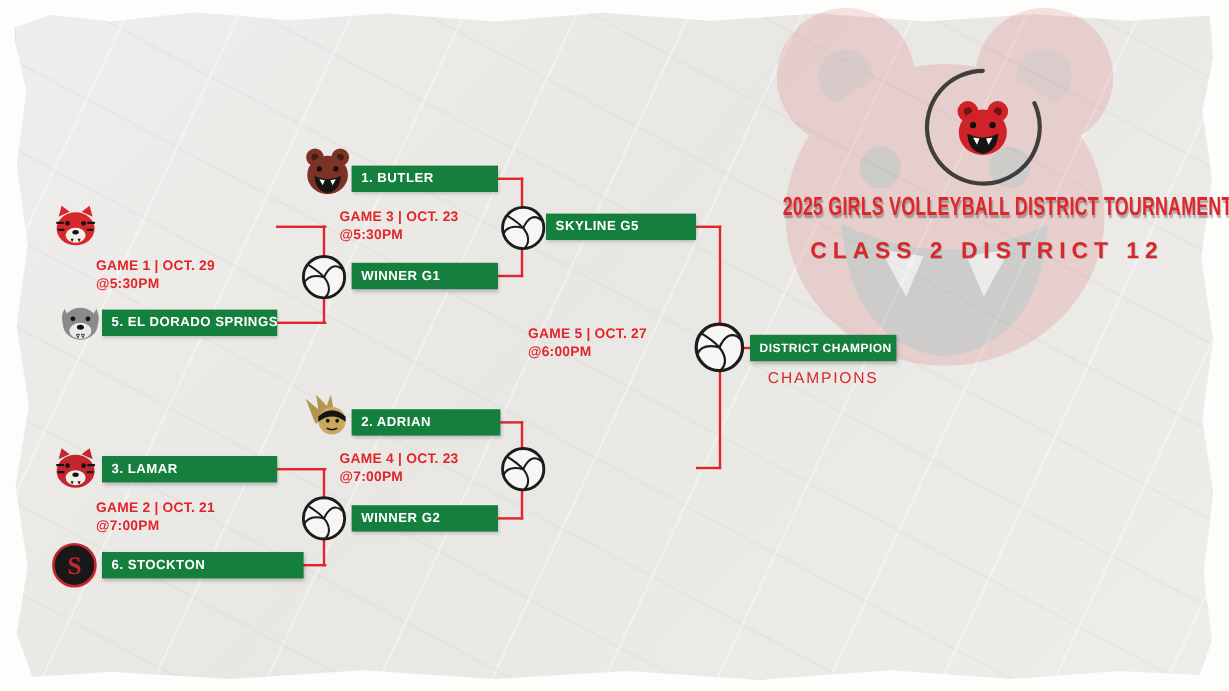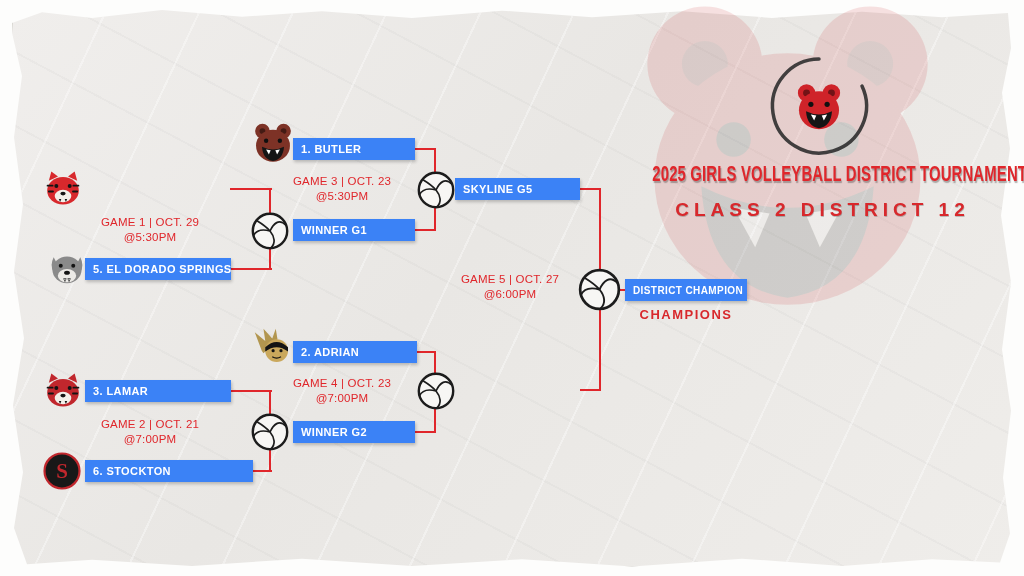--- a/index.html
+++ b/index.html
@@ -7,34 +7,34 @@
   body{background:#ffffff;font-family:"Liberation Sans",sans-serif}
   .canvas{position:relative;width:1024px;height:576px;background:#fdfdfc}
   .paper{position:absolute;left:12px;top:9px;width:1000px;height:558px;
     background:
       repeating-linear-gradient(115deg, rgba(255,255,255,0.35) 0 2px, rgba(255,255,255,0) 2px 85px),
       repeating-linear-gradient(28deg, rgba(0,0,0,0.025) 0 2px, rgba(0,0,0,0) 2px 65px),
       linear-gradient(133deg,#f0eeec 0%,#e9e7e4 45%,#efedea 100%);
     box-shadow:3px 4px 8px rgba(0,0,0,0.18), 0 0 0 1px #d9d7d3 inset;
     clip-path:polygon(0% 2.5%,3% 0.6%,8% 1.6%,15% 0.2%,23% 1.4%,31% 0.4%,40% 1.6%,49% 0.3%,58% 1.5%,67% 0.4%,76% 1.6%,85% 0.5%,93% 1.5%,99.6% 0.7%,99.9% 7%,99% 15%,99.8% 25%,98.9% 37%,99.9% 49%,99% 61%,99.9% 72%,99.1% 84%,99.8% 94%,98.8% 99.2%,92% 98.6%,83% 99.8%,73% 98.5%,62% 99.9%,51% 98.6%,40% 99.8%,29% 98.5%,18% 99.8%,8% 98.7%,1.5% 99.5%,0.2% 93%,1.1% 83%,0.1% 71%,1.2% 59%,0.2% 47%,1.1% 35%,0.2% 23%,1% 12%,0.1% 5%)}
   .abs{position:absolute}
-  .team-box{position:absolute;height:22px;background:#3b82f6;color:#fff;display:flex;align-items:center;
+  .team-box{position:absolute;height:22px;background:#15803d;color:#fff;display:flex;align-items:center;
     padding:0 8px;font-weight:bold;font-size:11px;letter-spacing:.4px;white-space:nowrap;
     box-shadow:1px 2px 3px rgba(0,0,0,.22)}
   .team-box.small{font-size:10px}
-  .note{position:absolute;color:#e0262b;font-weight:normal;font-size:11.5px;text-align:center;line-height:15px;letter-spacing:.2px}
+  .note{position:absolute;color:#e0262b;font-weight:bold;font-size:11.5px;line-height:15px;letter-spacing:.2px}
   .note span{display:block}
   .line{position:absolute;background:#e0262b}
   .title{position:absolute;color:#e0262b;font-weight:bold;text-align:center;white-space:nowrap}
   #main-title{left:633px;top:161px;width:385px;font-size:16.5px;transform:scale(0.9,1.32);
     transform-origin:50% 0;text-shadow:1px 1.5px 1px rgba(40,40,40,.35);letter-spacing:.2px}
   #sub-title{left:650px;top:199px;width:345px;font-size:19px;letter-spacing:5px;color:#d8282c;
     text-shadow:.5px 1px .5px rgba(40,40,40,.25)}
   .champ-caption{position:absolute;left:625px;top:307px;width:122px;text-align:center;color:#d8282c;
-    font-weight:bold;font-size:13px;letter-spacing:1.5px}
+    font-weight:normal;font-size:13px;letter-spacing:1.5px}
 </style>
 </head>
 <body>
 
 <svg width="0" height="0" style="position:absolute" aria-hidden="true">
   <defs>
     <symbol id="sym-volleyball" viewBox="0 0 40 40">
       <circle cx="20" cy="20" r="17.2" fill="#f7f6f4" stroke="#1c1c1c" stroke-width="2.4"></circle>
       <path d="M20 20 C23.5 12.5 29 7 36.2 14.5" fill="none" stroke="#1c1c1c" stroke-width="1.7"></path>
       <path d="M20 20 C12 17.8 6 19.5 3.4 25" fill="none" stroke="#1c1c1c" stroke-width="1.7"></path>

